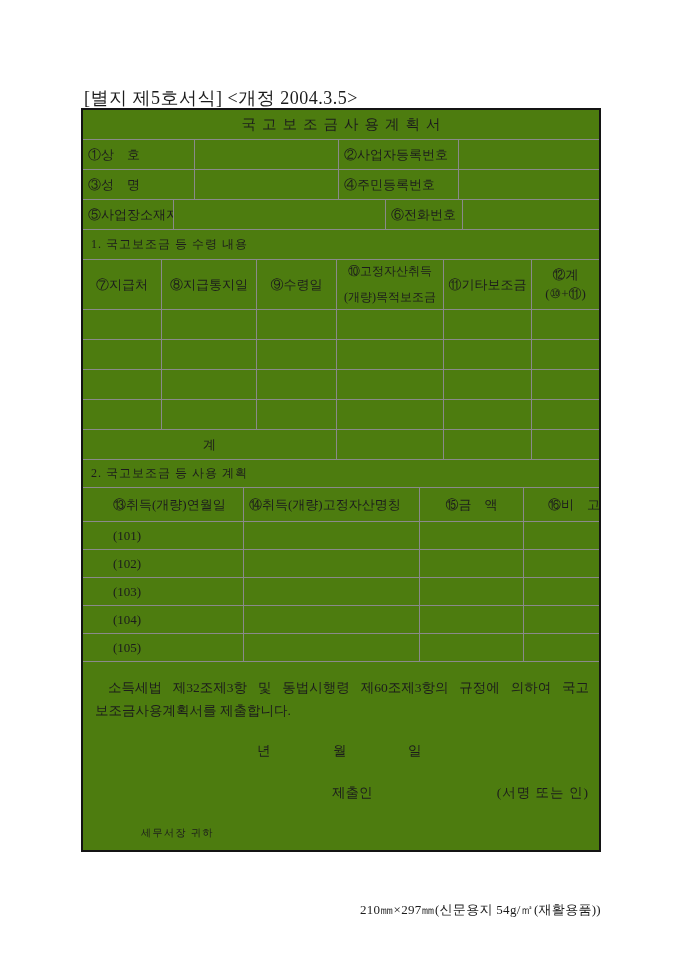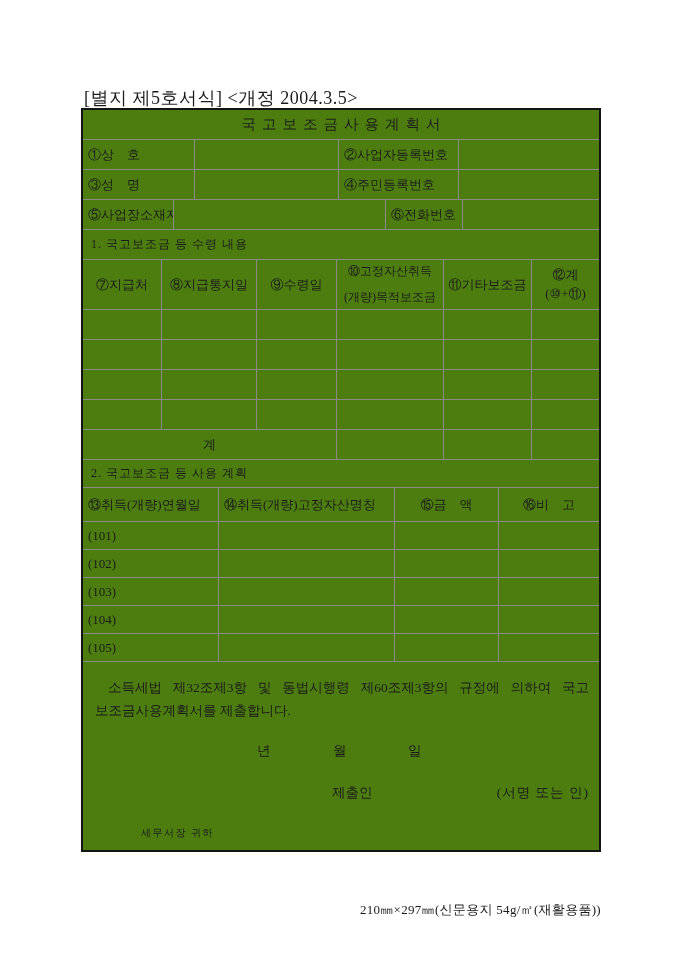--- a/index.html
+++ b/index.html
@@ -32,21 +32,21 @@
   }
   .cell.last { border-right:none; }
   .cell.center { justify-content:center; text-align:center; }
   .cell.stack { flex-direction:column; justify-content:center; line-height:1.45; white-space:normal; text-align:center; }
   .h30 { height:30px; } .h50 { height:50px; } .h28 { height:28px; } .h34 { height:34px; }
   
   .w112{width:112px;} .w144{width:144px;} .w120{width:120px;} .w140{width:140px;}
   .w110{width:91px;} .w212{width:212px;} .w77{width:77px;} .w117{width:117px;}
   .w79{width:79px;} .w95{width:95px;} .w80{width:80px;} .w107{width:107px;gap:8px;} .w88{width:88px;} .w67{width:67px;}
   .w254{width:254px;}
-  .w136{width:136px;} .w176{width:176px;} .w104{width:104px;} .w100{width:100px;}
+  .w136{width:136px;margin-left:25px;} .w176{width:176px;} .w104{width:104px;} .w100{width:100px;}
   .title-cell {
     width:100%; justify-content:center;
     font-size:14.5px; letter-spacing:6px; padding-left:11px;
     font-weight:normal;
   }
   .section-title { width:100%; padding-left:8px; font-size:12px; letter-spacing:1px; }
   .small-hd { font-size:12px; padding:0 2px; }
   .footer-block { position:relative; height:188px; width:100%; }
   .decl { position:absolute; left:12px; right:10px; top:14px; font-size:13.5px; line-height:23px; }
   .decl-line1 { display:block; text-indent:13px; text-align:justify; text-align-last:justify; }

